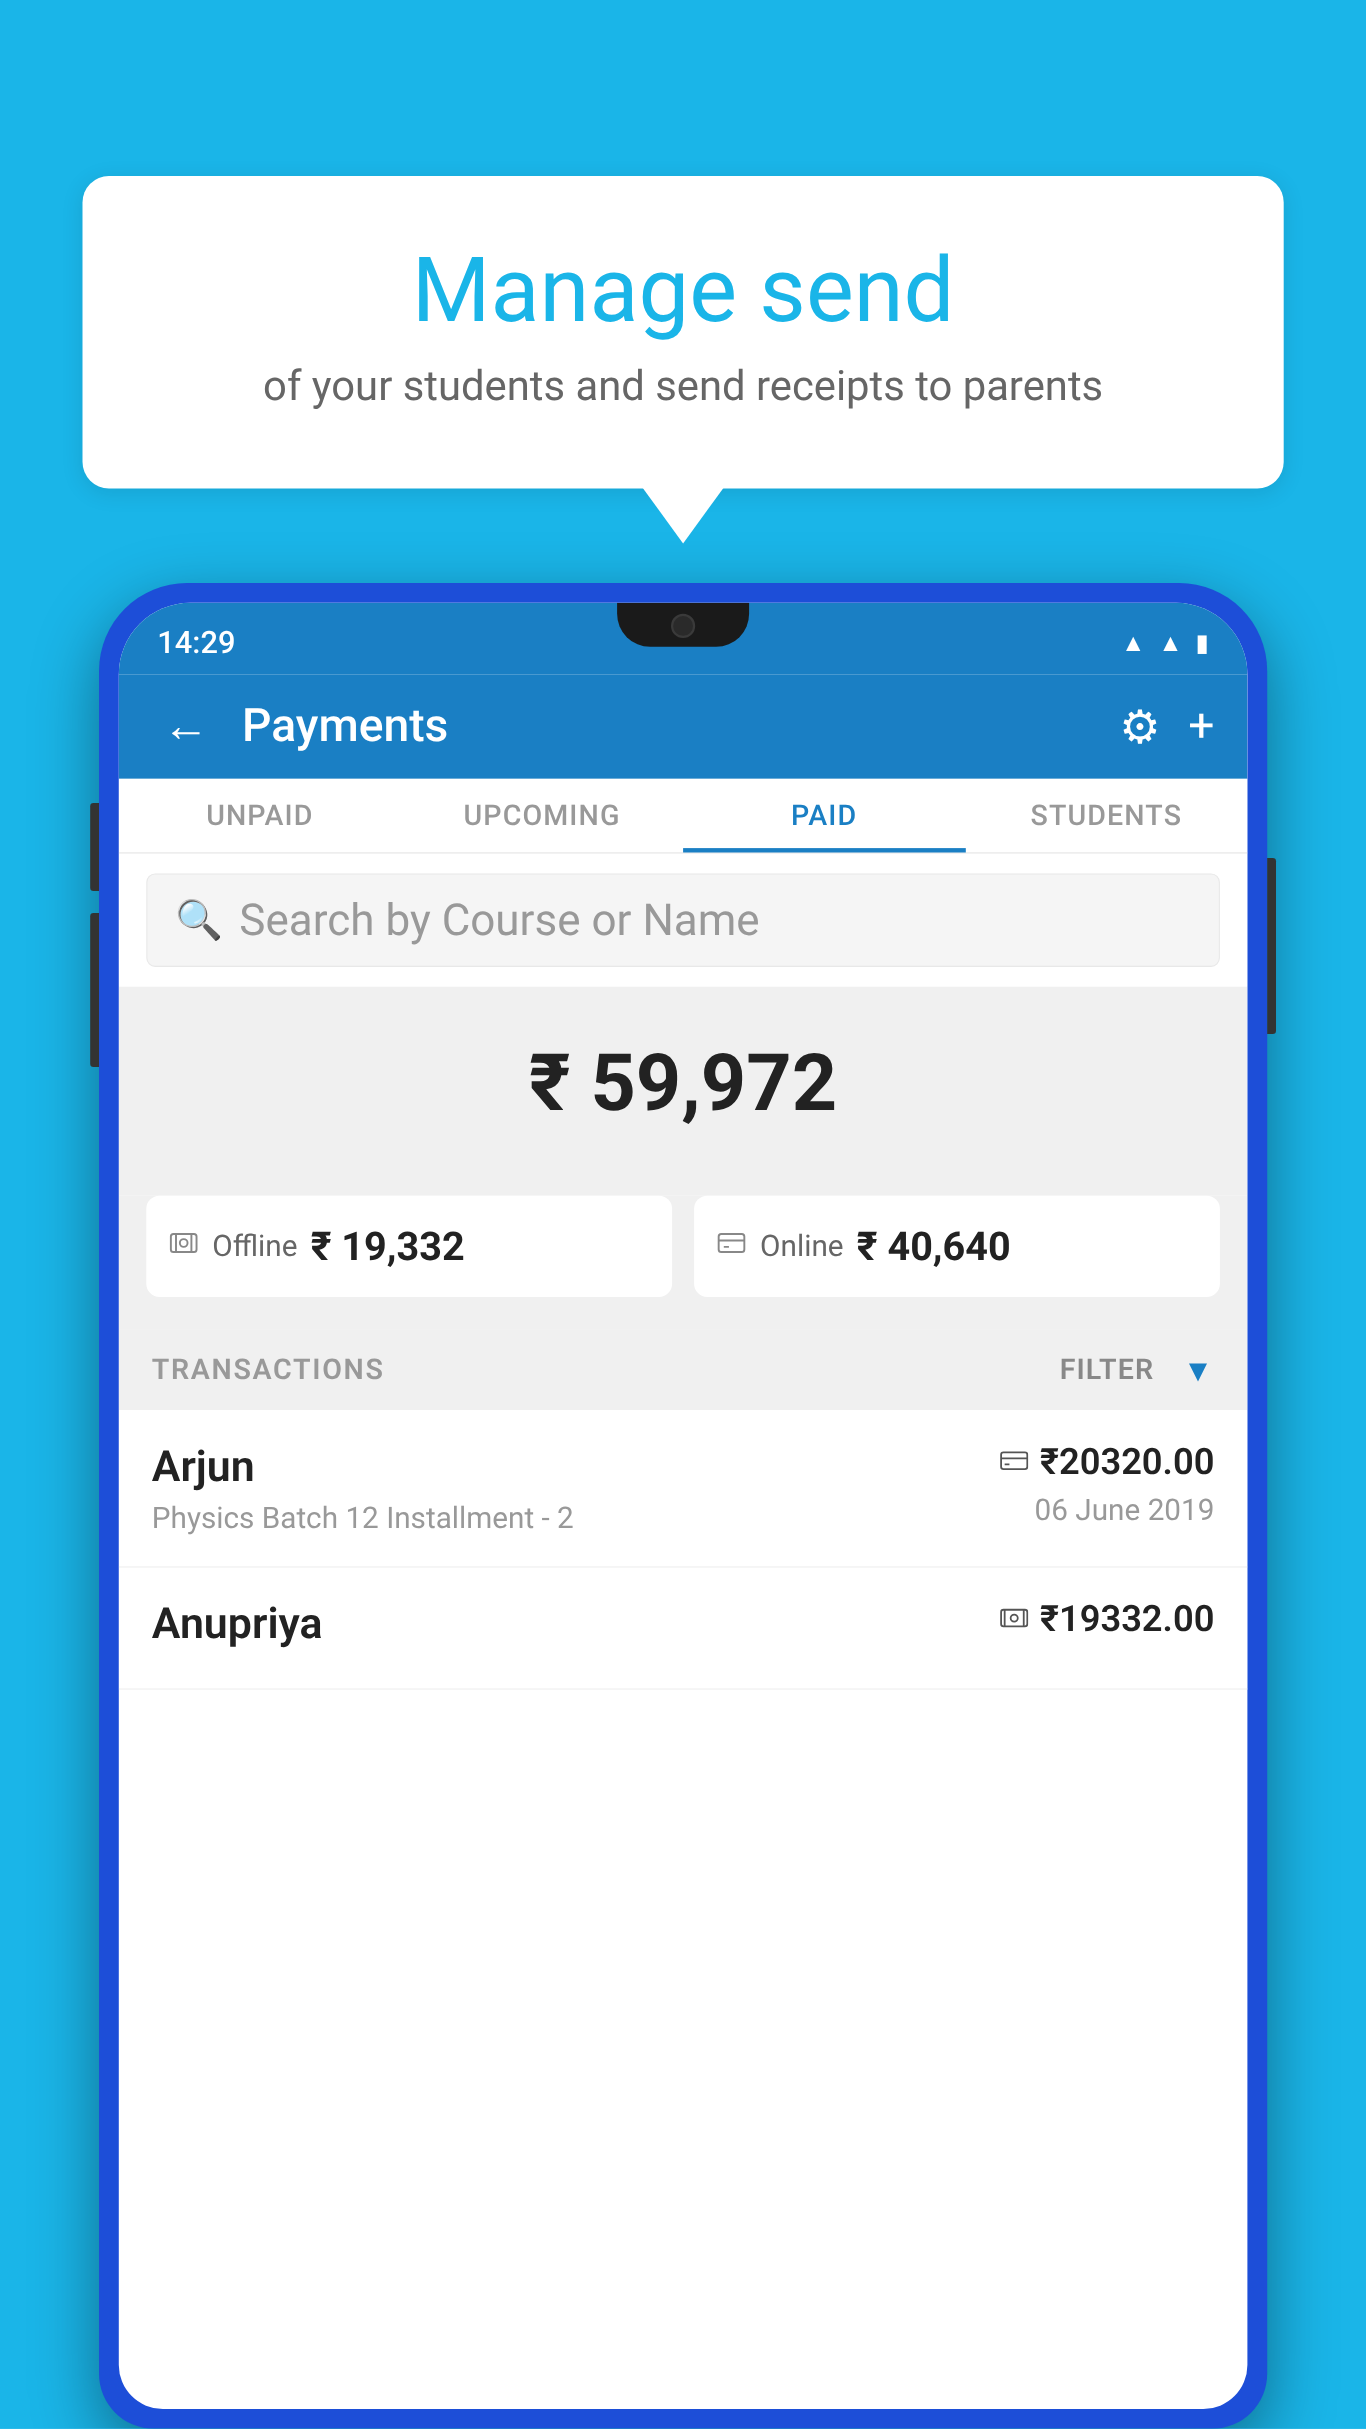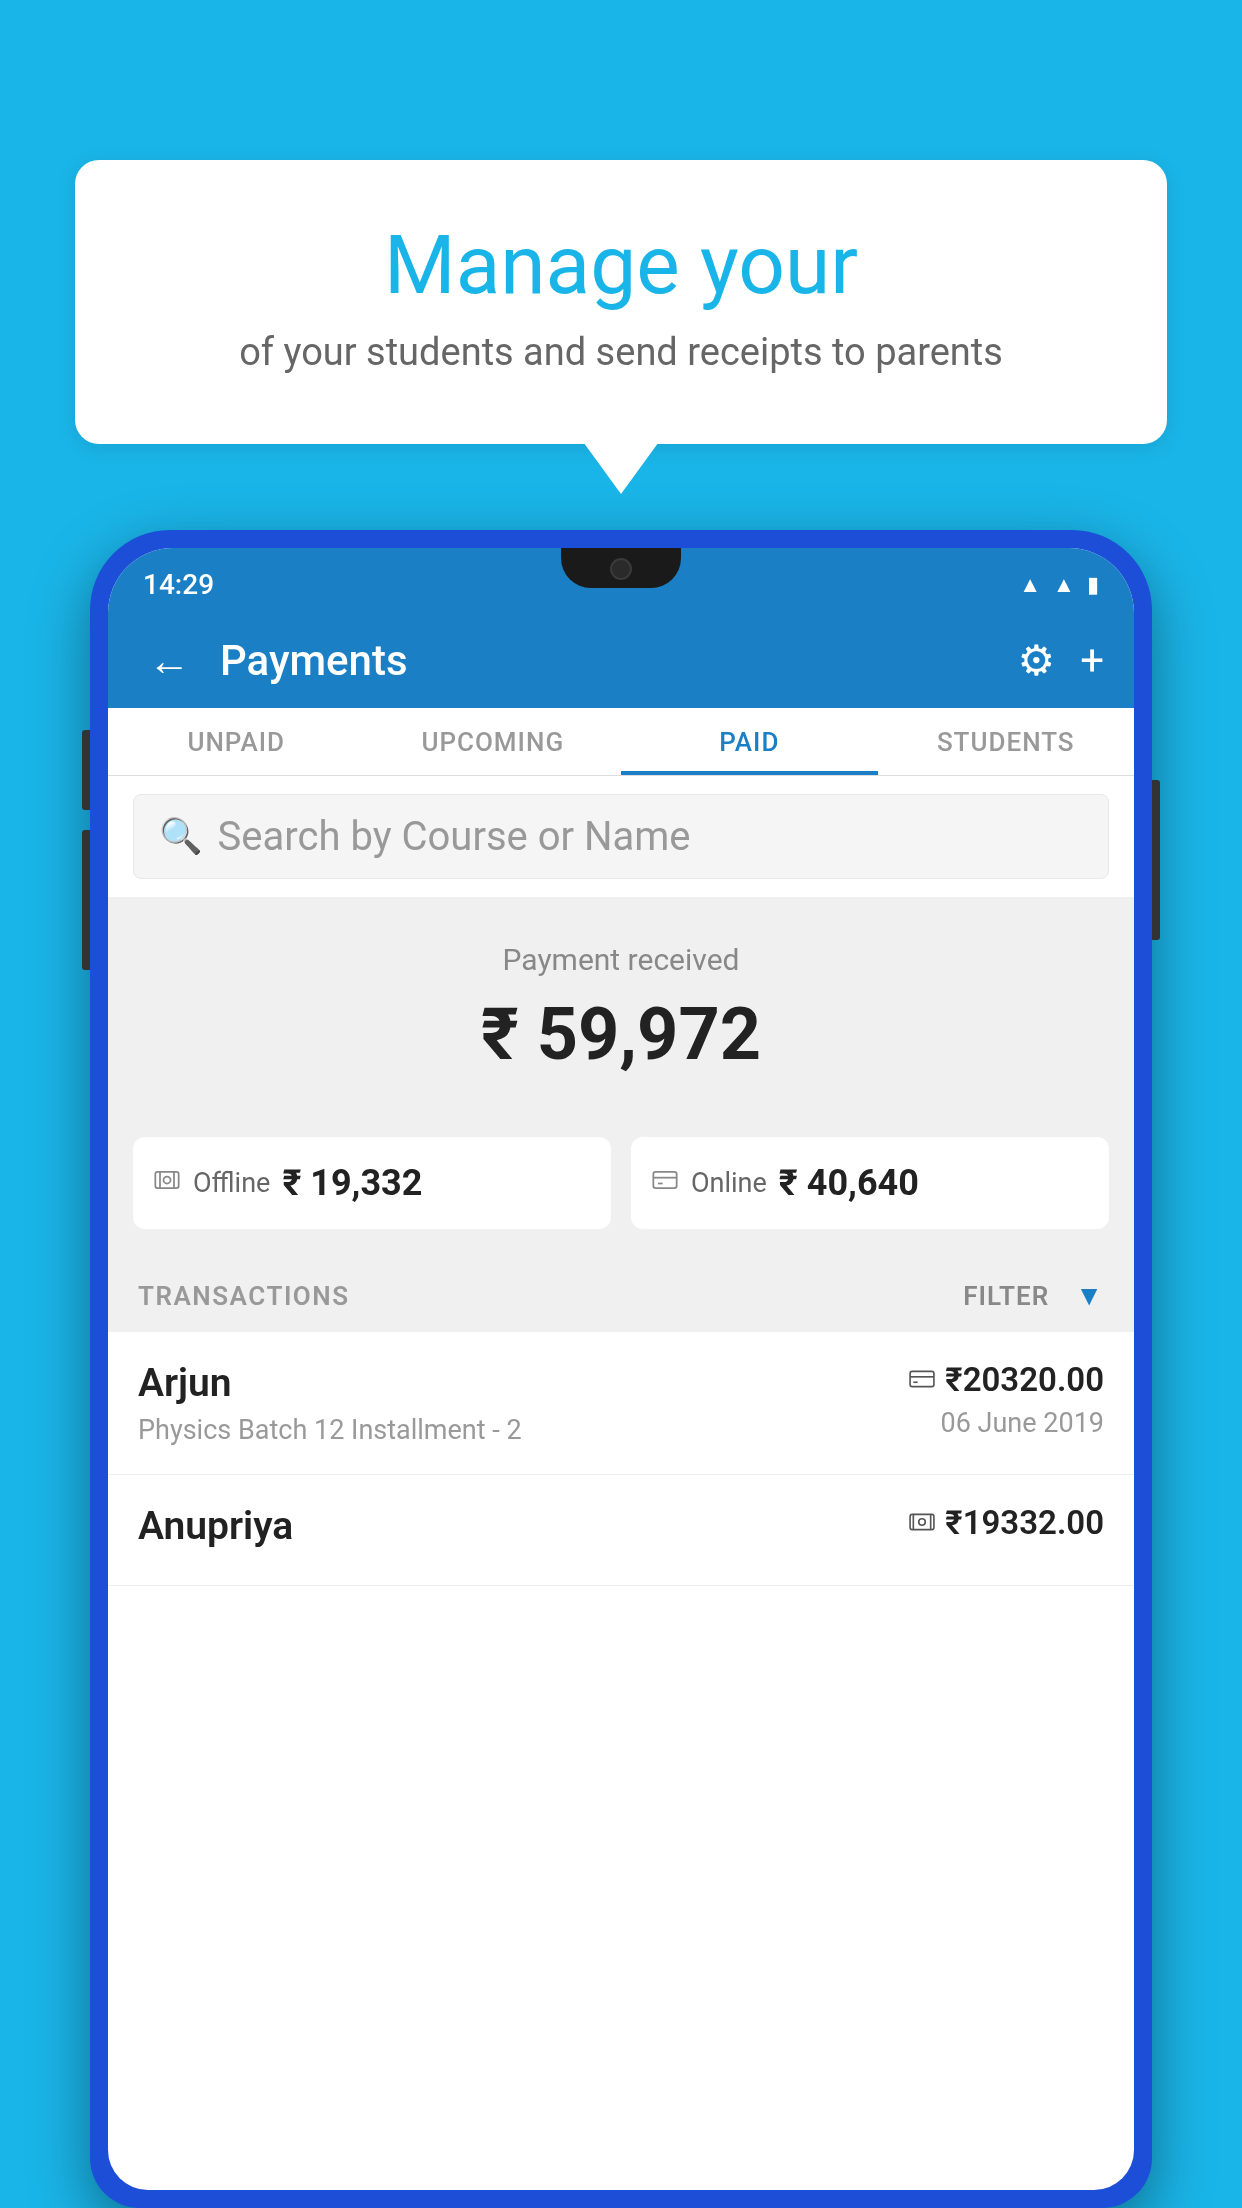--- a/index.html
+++ b/index.html
@@ -367,21 +367,21 @@
       border-radius: 0 3px 3px 0;
     }
   </style>
 </head>
 <body>
 
 <div style="width:1242px;height:2208px;background:#1ab5e8;position:relative;overflow:hidden;">
 
   <div class="tooltip-container">
     <div class="tooltip-box">
-      <div class="tooltip-title">Manage your</div>
+      <div class="tooltip-title">Manage send</div>
       <div class="tooltip-subtitle">of your students and send receipts to parents</div>
     </div>
   </div>
 
   <div class="phone-frame">
 
     <div class="side-button-left"></div>
     <div class="side-button-left2"></div>
     <div class="side-button-right"></div>
 
@@ -425,21 +425,20 @@
       </div>
 
       <div class="search-container">
         <div class="search-bar">
           <span class="search-icon-wrap">🔍</span>
           <span class="search-placeholder">Search by Course or Name</span>
         </div>
       </div>
 
       <div class="payment-summary">
-        <div class="payment-label">Payment received</div>
         <div class="payment-amount">₹ 59,972</div>
       </div>
 
       <div class="payment-cards">
         <div class="payment-card">
           <div class="card-header">
             <span class="card-icon">
               
               <svg width="28" height="28" viewBox="0 0 24 24" fill="none" stroke="#888" stroke-width="1.5">
                 <rect x="2" y="5" width="20" height="14" rx="2"></rect>

